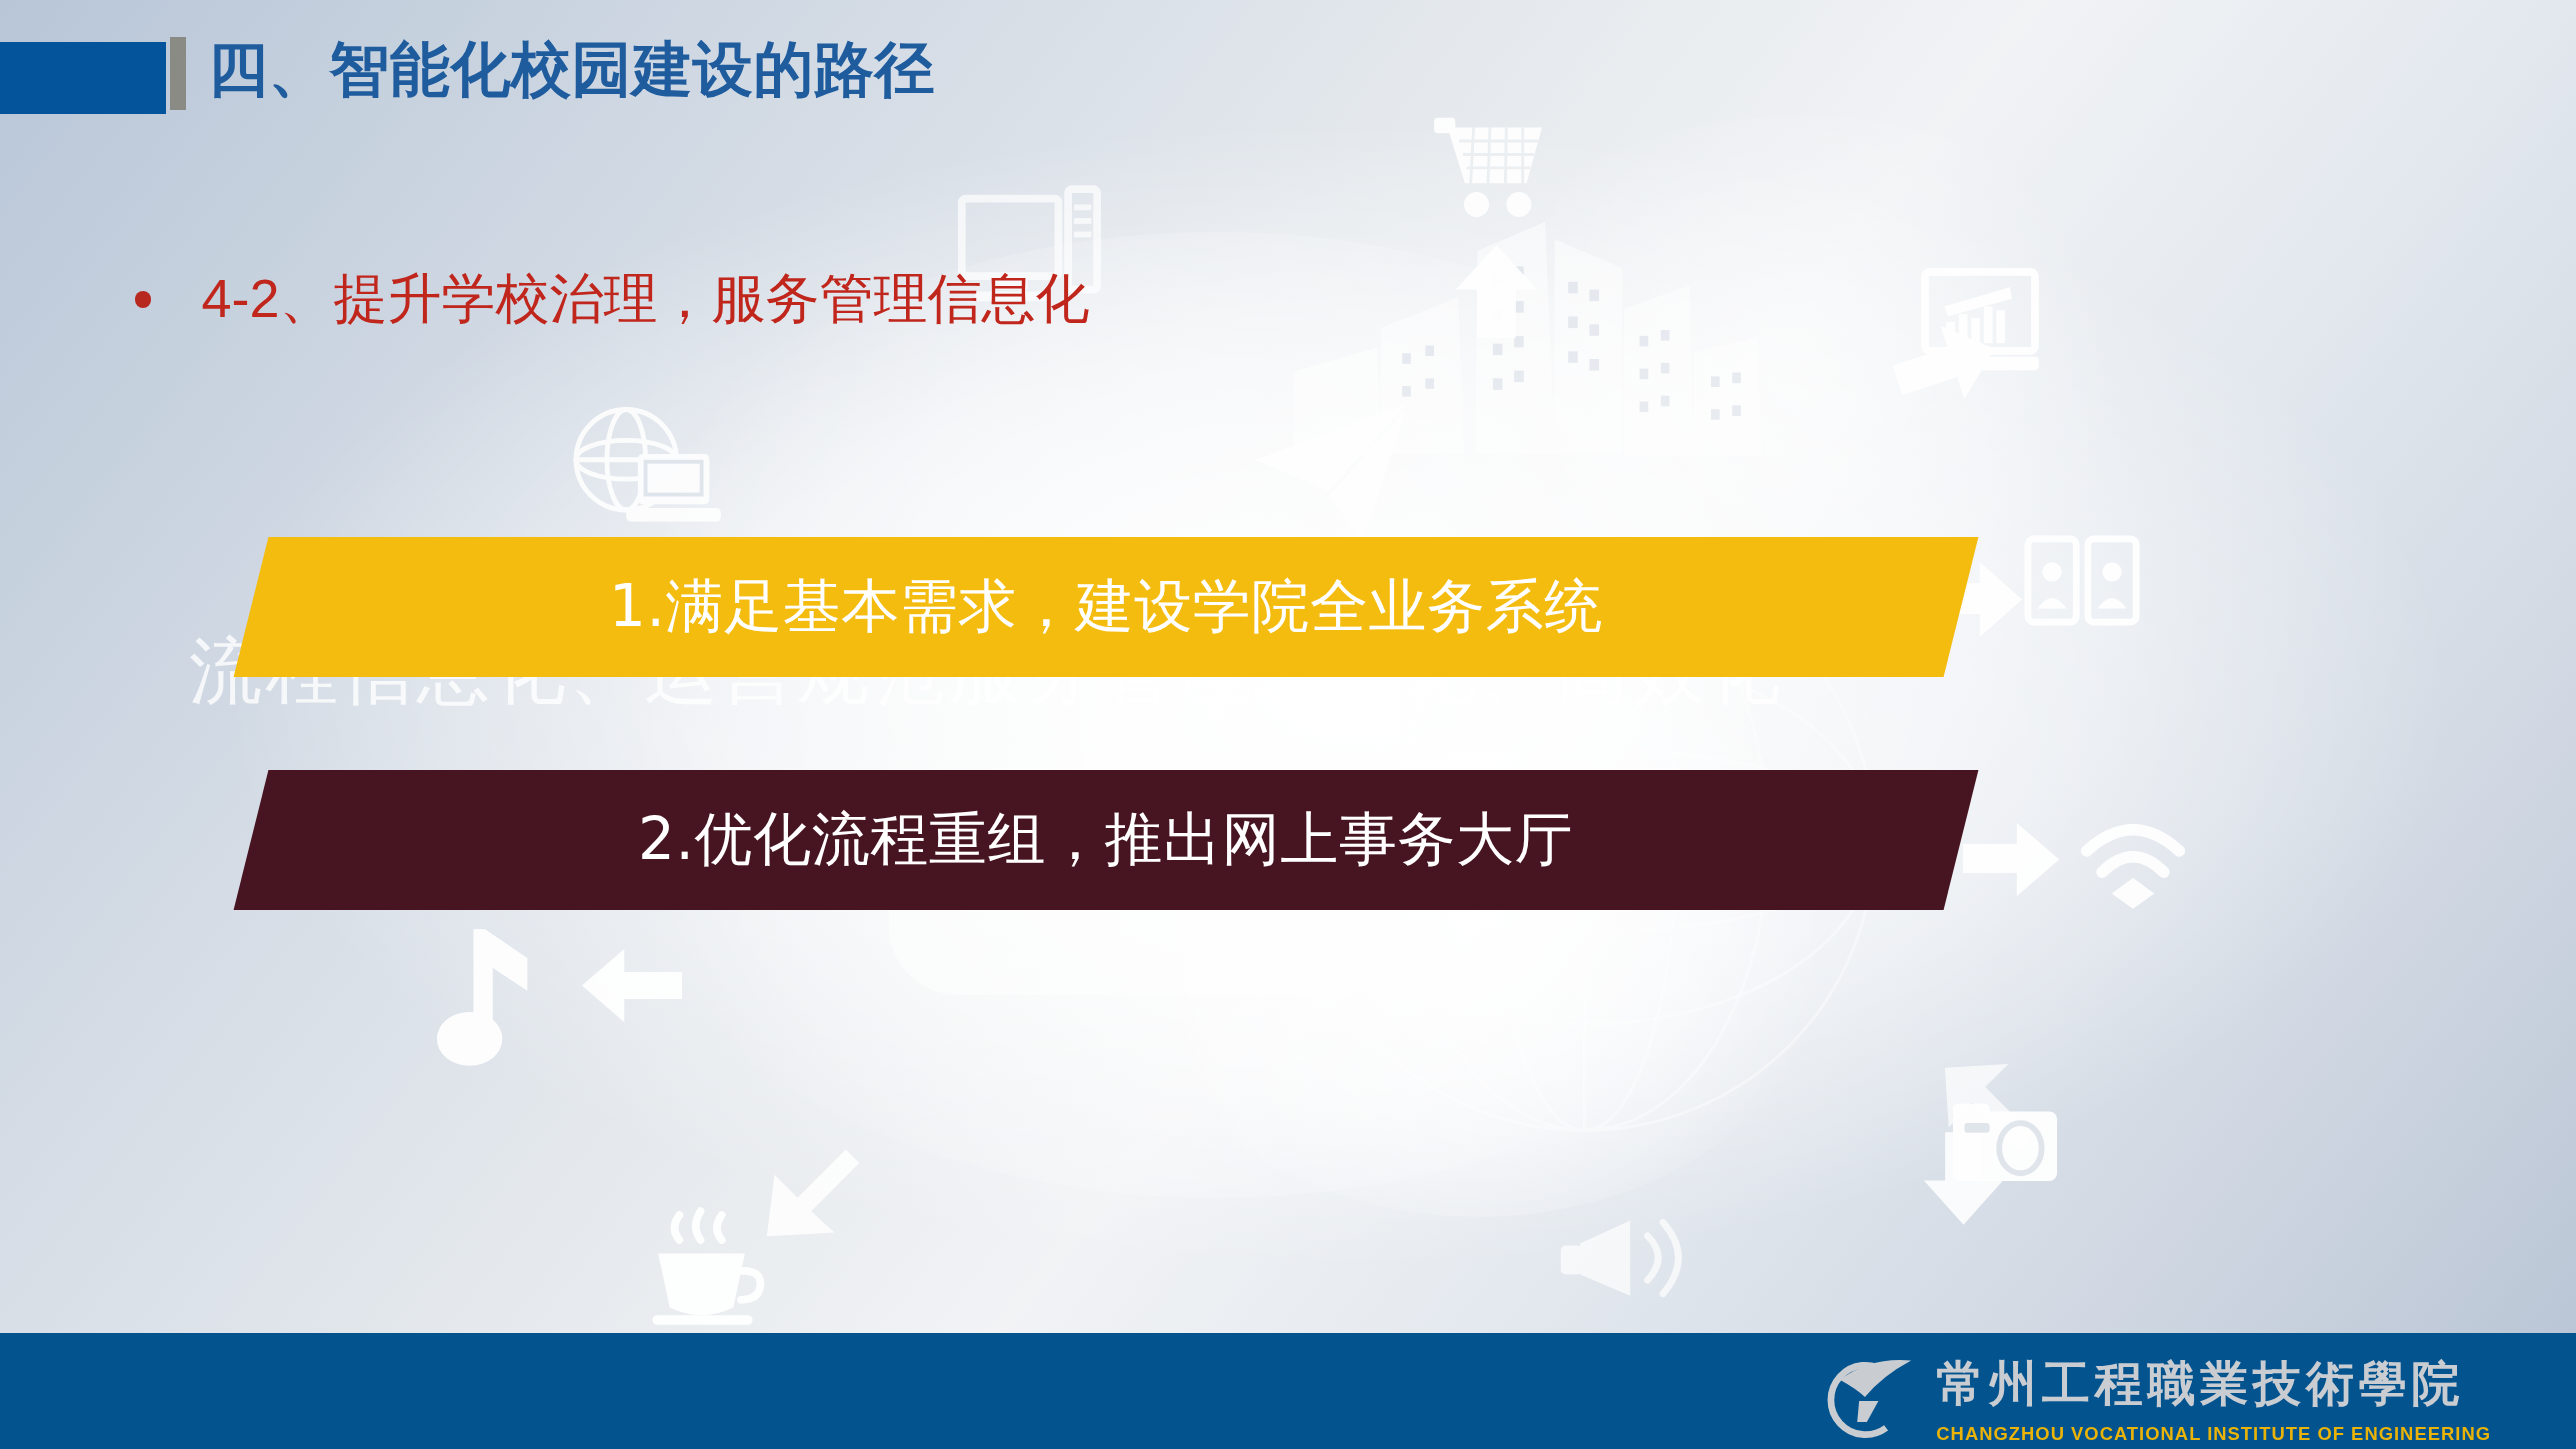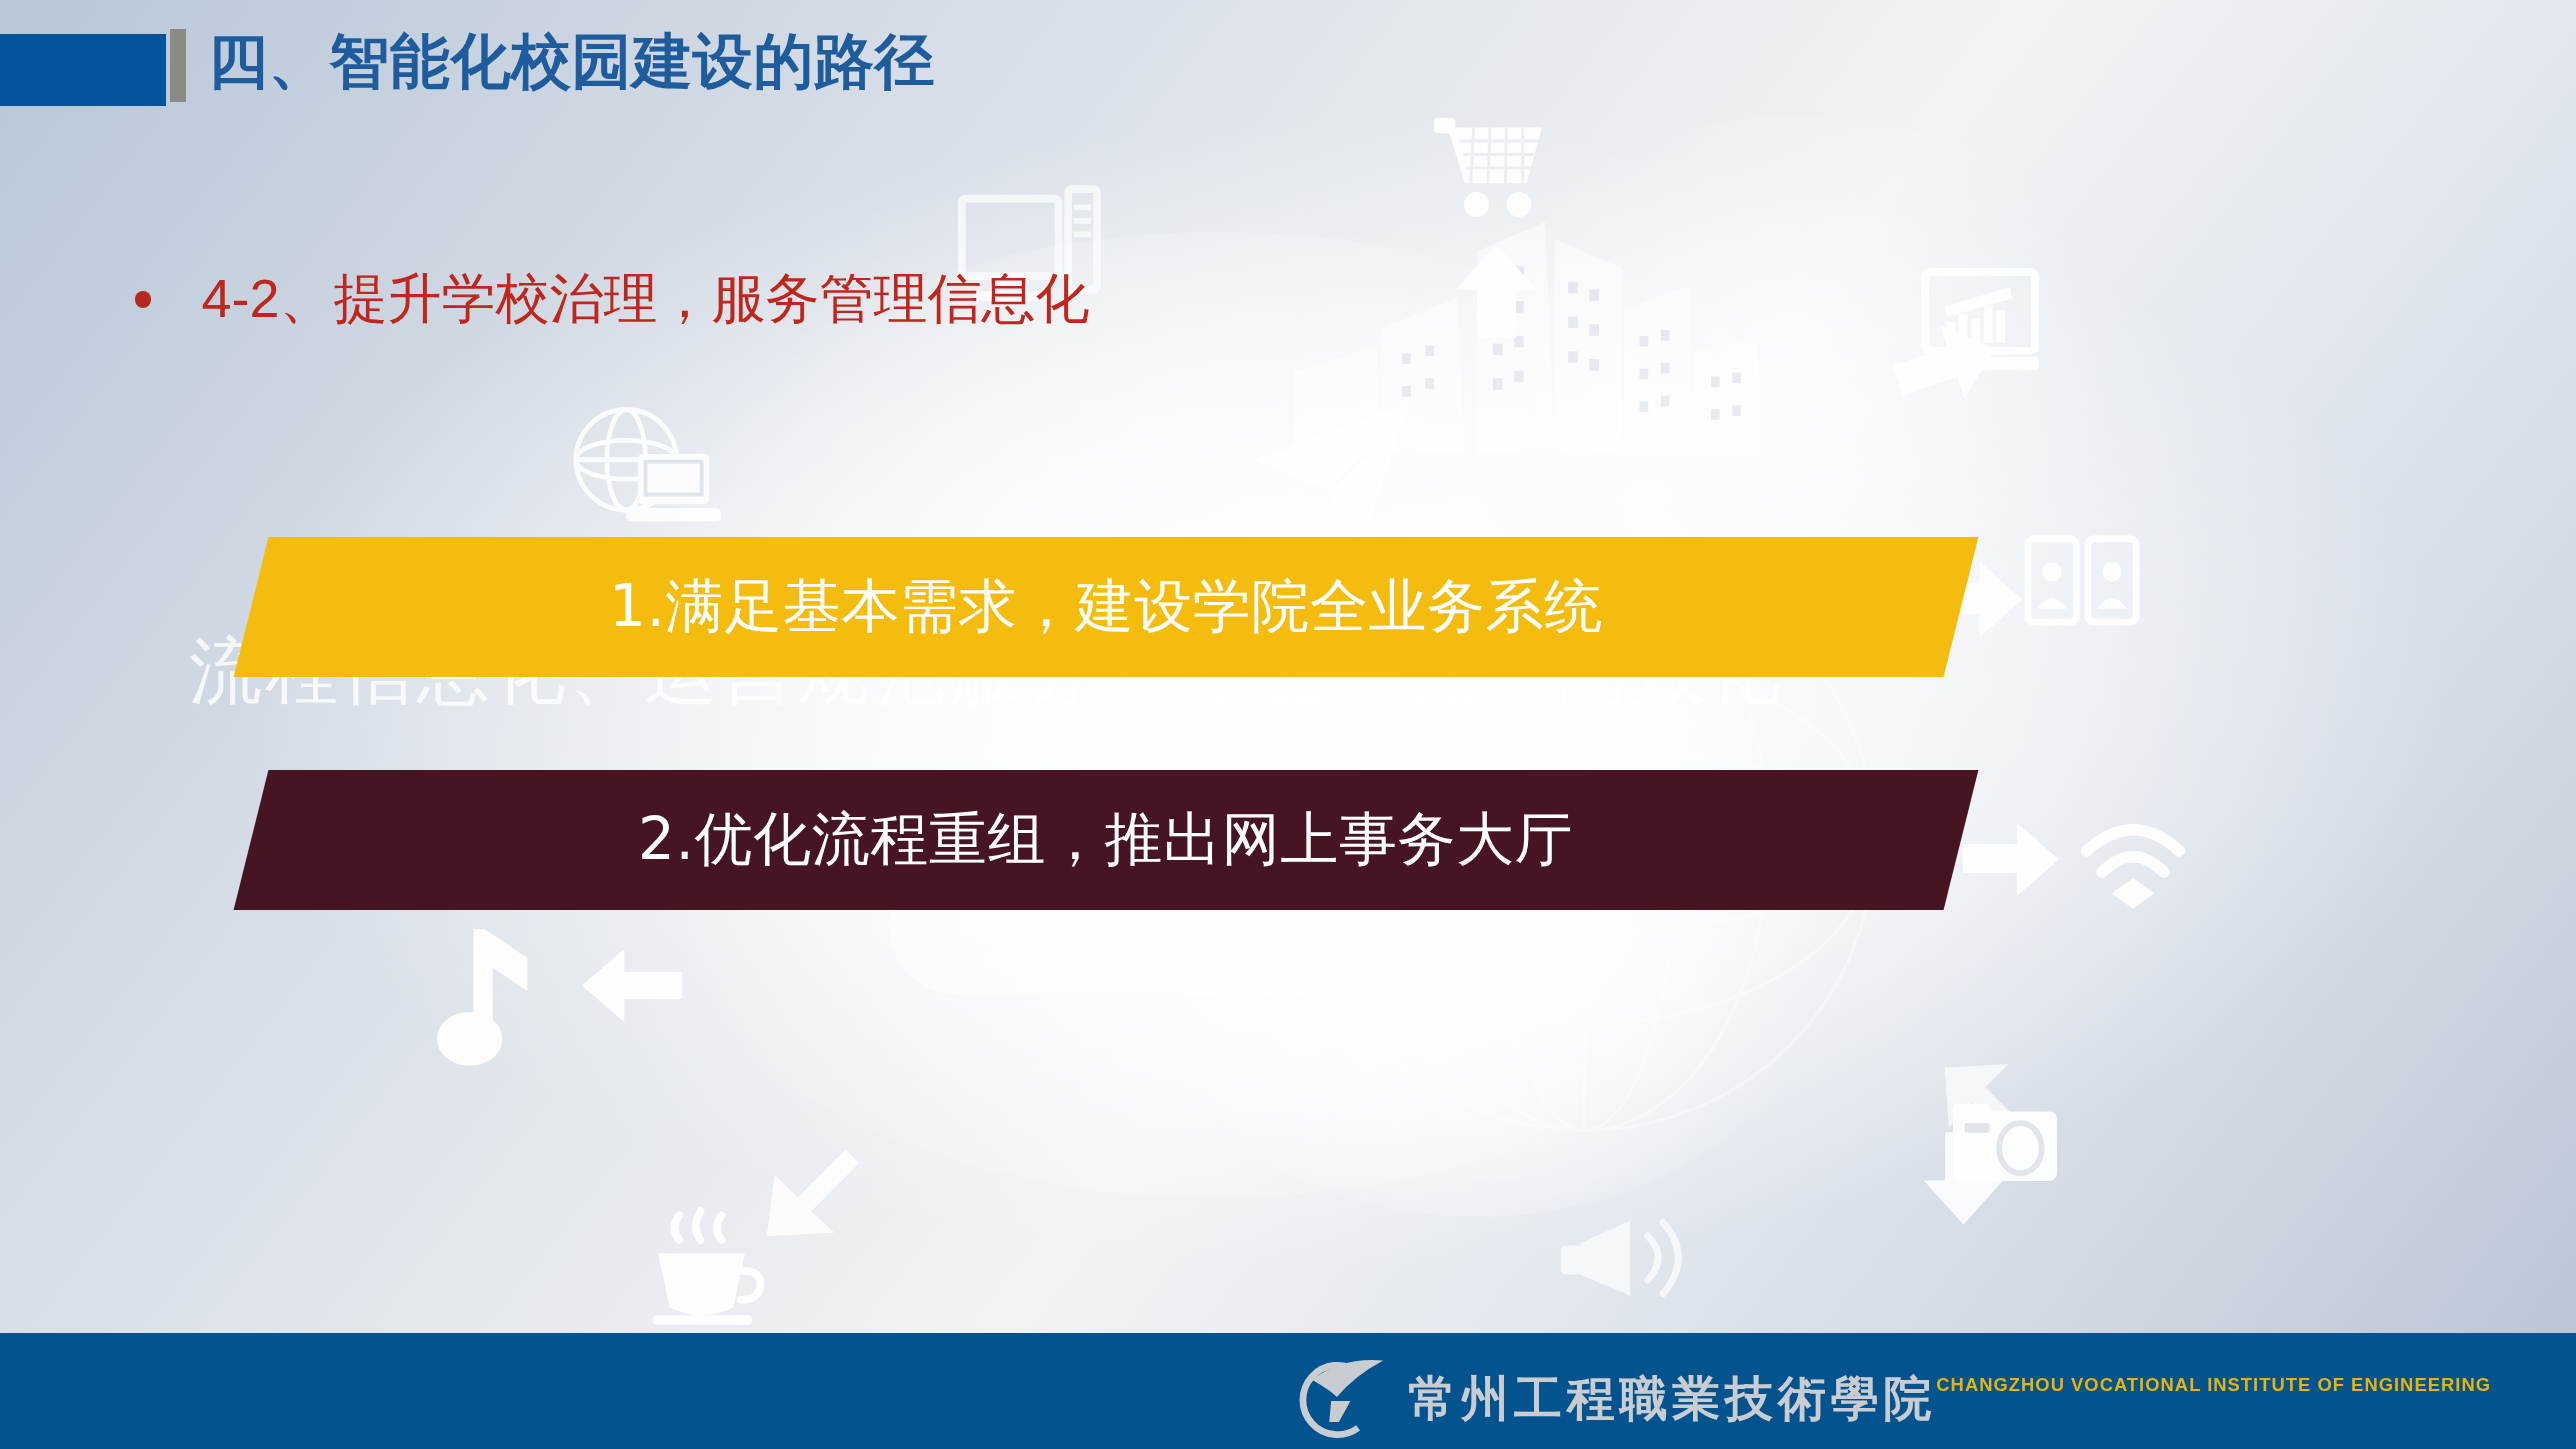--- a/index.html
+++ b/index.html
@@ -42,21 +42,21 @@
 
   .wm { position:absolute; color:rgba(255,255,255,0.78); white-space:nowrap;
         font-weight:400; letter-spacing:0.04em; }
   .wm-line1 { left:189px; top:623px; font-size:73px; }
   .wm-net   { left:898px; top:887px; font-size:71px; color:rgba(200,203,208,0.50);
               letter-spacing:0.38em; }
 
   .ico { position:absolute; color:#ffffff; }
 
   
-  #header { position:absolute; left:0; top:8px; width:2388px; height:116px; }
+  #header { position:absolute; left:0; top:16px; width:2388px; height:116px; }
   #title-block { position:absolute; left:-23px; top:26px; width:189px; height:72px;
                  background:#03549a; }
   #title-bar { position:absolute; left:170px; top:21px; width:15.5px; height:73px;
                background:#8b8b86; }
   #page-title { position:absolute; left:208px; top:13.5px;
                 font-size:60px; font-weight:bold; color:#1f5c9e;
                 letter-spacing:0.01em; white-space:nowrap;
                 font-family:"DejaVu Sans","Liberation Sans",sans-serif; }
 
   
@@ -74,21 +74,21 @@
 
   #banner-1 { left:251px; top:537px; width:1710px; height:140px; background:#f5bc10; }
   #banner-2 { left:251px; top:770px; width:1710px; height:140px; background:#471521; }
 
   
   #footer { position:absolute; left:0; bottom:0; width:2576px; height:117px;
             background:#03538f; }
   #footer-logo { position:absolute; right:85px; top:13.5px;
                  display:flex; align-items:center; gap:21px; }
   #logo-mark { width:104px; height:104px; position:relative; flex:0 0 auto; }
-  #logo-text-wrap { display:flex; flex-direction:row; align-items:flex-start; }
+  #logo-text-wrap { display:flex; flex-direction:column; align-items:flex-start; }
   #logo-cn { font-size:48px; color:#c9cdd2; letter-spacing:0.1em; font-weight:bold;
              white-space:nowrap; font-family:"DejaVu Serif","Liberation Serif",serif; }
   #logo-en { font-size:18.4px; color:#eab308; letter-spacing:0.055em; font-weight:bold;
              margin-top:7.7px; white-space:nowrap; }
 </style>
 </head>
 <body>
 
 <div id="slide">
 

